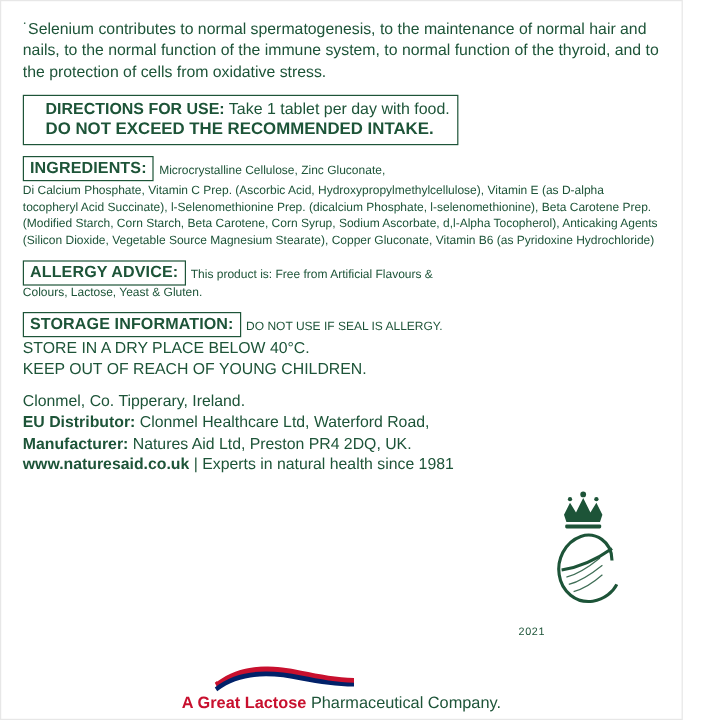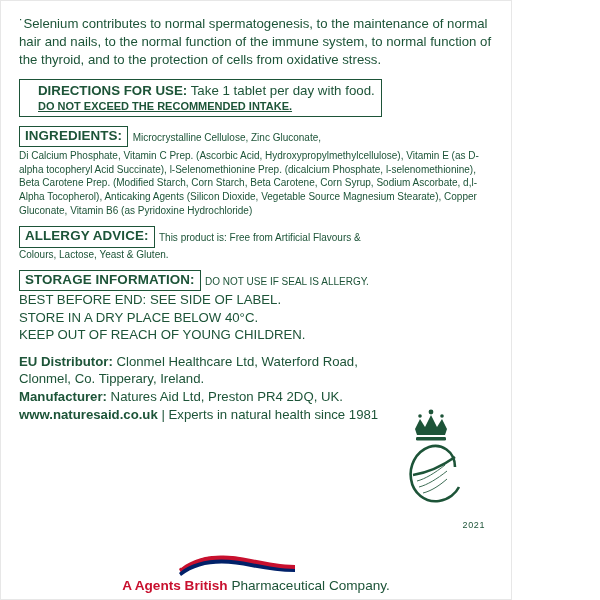--- a/index.html
+++ b/index.html
@@ -9,21 +9,21 @@
   body {
     width: 600px;
     height: 600px;
     background: #ffffff;
     font-family: "Liberation Sans", sans-serif;
     color: #1d5438;
     overflow: hidden;
   }
   .page {
     position: relative;
-    width: 512px;
+    width: 569px;
     height: 600px;
     box-sizing: border-box;
     border: 1px solid #e7e7e7;
     padding: 12px 18px 0 18px;
     background: #ffffff;
   }
   .intro {
     font-size: 13.2px;
     line-height: 1.36;
     color: #1d5438;
@@ -57,42 +57,41 @@
   .dir-box {
     border: 1.3px solid #1d5438;
     padding: 2px 6px 3px 18px;
     display: inline-block;
   }
   .dir-line1 {
     font-size: 13.3px;
     line-height: 1.28;
   }
   .dir-line2 {
-    font-size: 11px;
+    font-size: 14px;
     line-height: 1.28;
     font-weight: bold;
-    text-decoration: underline;
   }
   b.lbl {
     font-weight: bold;
   }
   .ingredients-body {
     margin-top: 2px;
   }
   .distributor {
     margin-top: 7px;
     font-size: 13.2px;
     line-height: 1.34;
   }
   .logo-area {
     position: absolute;
     right: 26px;
     top: 408px;
     width: 110px;
-    text-align: right;
+    text-align: left;
   }
   .logo-year {
     font-size: 9px;
     color: #1d5438;
     letter-spacing: .6px;
     margin-top: 1px;
   }
   .footer {
     position: absolute;
     left: 0;
@@ -142,31 +141,30 @@
 
   <div class="block">
     <span class="bordered">ALLERGY ADVICE:</span>
     <span class="para">This product is: Free from Artificial Flavours &amp;</span>
     <div class="para">Colours, Lactose, Yeast &amp; Gluten.</div>
   </div>
 
   <div class="block tight-lines">
     <span class="bordered">STORAGE INFORMATION:</span>
     <span class="para">DO NOT USE IF SEAL IS ALLERGY.</span>
-    <div class="para">BEST BEFORE END: SEE SIDE OF LABEL.</div>
     <div class="para">STORE IN A DRY PLACE BELOW 40°C.</div>
     <div class="para">KEEP OUT OF REACH OF YOUNG CHILDREN.</div>
   </div>
 
   <div class="distributor">
+    <div>Clonmel, Co. Tipperary, Ireland.</div>
     <div>
       <b class="lbl">EU Distributor:</b>
       <span>Clonmel Healthcare Ltd, Waterford Road,</span>
     </div>
-    <div>Clonmel, Co. Tipperary, Ireland.</div>
     <div>
       <b class="lbl">Manufacturer:</b>
       <span>Natures Aid Ltd, Preston PR4 2DQ, UK.</span>
     </div>
     <div>
       <b class="lbl no-wrap">www.naturesaid.co.uk</b>
       <span>| Experts in natural health since 1981</span>
     </div>
   </div>
 
@@ -194,17 +192,17 @@
     <div class="logo-year">2021</div>
   </div>
 
   <svg class="flag" viewBox="0 0 120 26">
     <path d="M2 18 C20 2 46 2 74 8 C90 11 104 14 118 14 L118 19 C104 19 90 16 74 13 C46 7 22 8 4 22 Z" fill="#c8102e"></path>
     <path d="M2 22 C20 7 46 6 74 12 C90 15 104 18 118 18 L118 21 C104 21 90 19 74 16 C46 10 22 11 4 25 Z" fill="#012169"></path>
     <path d="M2 14 C20 0 46 0 74 5 C90 8 104 11 118 11 L118 13 C104 13 90 10 74 7 C46 2 22 3 4 17 Z" fill="#ffffff"></path>
   </svg>
 
   <div class="footer">
-    <span class="red">A Agents British</span>
+    <span class="red">A Great Lactose</span>
     <span class="grn">Pharmaceutical Company.</span>
   </div>
 
 </div>
 
 </body></html>

